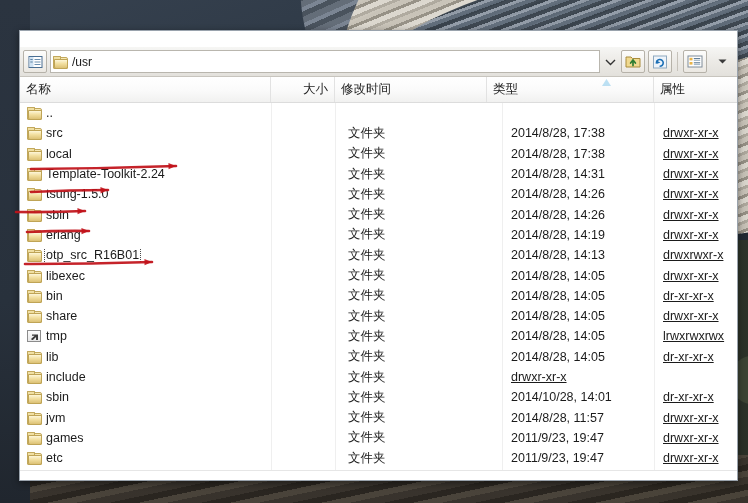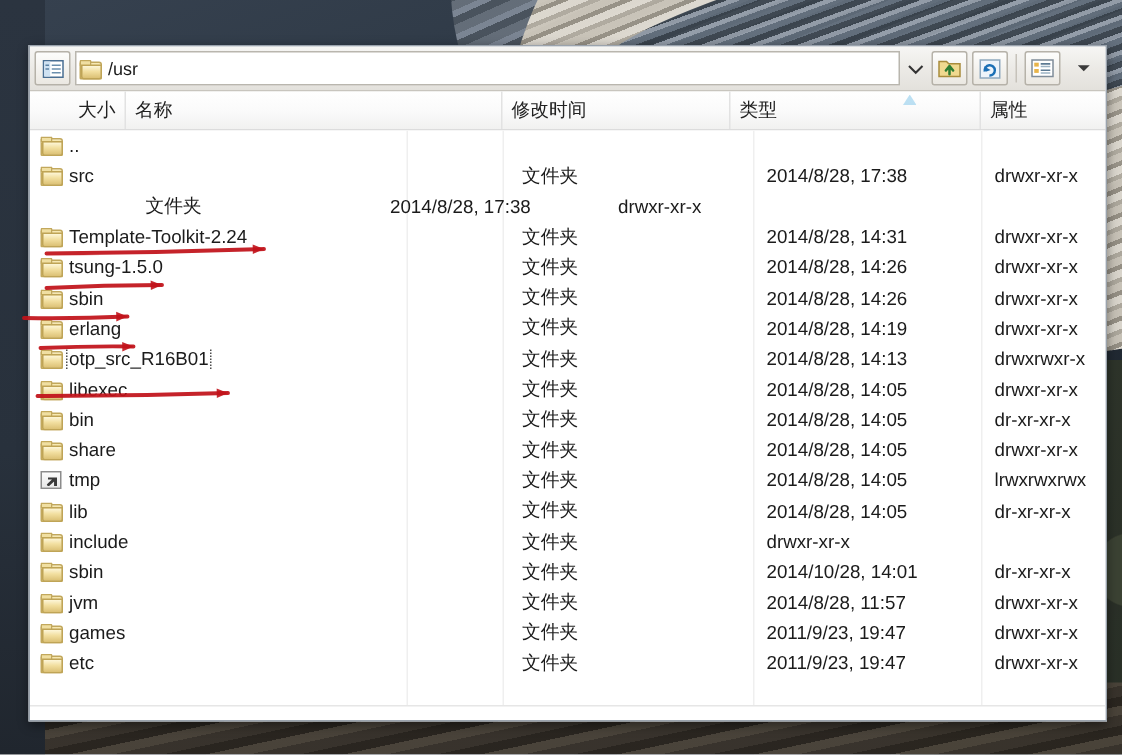--- a/index.html
+++ b/index.html
@@ -116,20 +116,21 @@
   
   #addressbar {
     height: 29px;
     min-height: 29px;
     background: linear-gradient(180deg,#f6f6f4 0%, #eceae6 50%, #e3e1dc 100%);
     border-bottom: 1px solid #c8c5be;
     display: flex;
     align-items: center;
     padding: 0 3px;
     gap: 3px;
+    margin-top: 16px;
   }
   .tb-btn {
     width: 22px; height: 21px;
     border: 1px solid transparent;
     border-radius: 2px;
     display: flex; align-items: center; justify-content: center;
     flex: none;
   }
   .tb-btn.bordered {
     border: 1px solid #b6b2a9;
@@ -249,21 +250,21 @@
   .cell {
     box-sizing: border-box;
     padding: 0 6px;
     overflow: hidden;
     white-space: nowrap;
   }
   .cell.name  { width: 251px; display: flex; align-items: center; gap: 5px; padding-left: 7px; }
   .cell.size  { width: 64px; text-align: right; }
   .cell.type  { width: 167px; padding-left: 13px; }
   .cell.mtime { width: 152px; padding-left: 9px; }
-  .cell.attr  { flex: 1; padding-left: 9px; }
+  .cell.attr  { flex: 1; padding-left: 9px; text-decoration: underline; }
 
   .name-label { position: relative; }
   .row.focused .name-label {
     outline: 1px dotted #4c4c4c;
     outline-offset: 1px;
   }
 
   
   .linkicon {
     position: relative;
@@ -369,22 +370,22 @@
       </div>
 
       <div class="tb-btn">
         <svg width="9" height="7" viewBox="0 0 9 7" aria-hidden="true">
           <path d="M0.5 1.5 L4.5 5.5 L8.5 1.5 Z" fill="#3a3a3a"></path>
         </svg>
       </div>
     </div>
 
     <div id="colheaders">
+      <div class="col name">名称</div>
       <div class="col size">大小</div>
-      <div class="col name">名称</div>
       <div class="col mtime">修改时间</div>
       <div class="col type">类型</div>
       <div class="col attr">属性</div>
       <div id="sort-marker"></div>
     </div>
 
     <div id="listarea">
       <div id="gridlines">
         <div class="gl" style="left:251px"></div>
         <div class="gl" style="left:315px"></div>
@@ -414,20 +415,28 @@
                 <span class="front"></span>
               </span>
               <span class="name-label">src</span>
             </div>
             <div class="cell size"></div>
             <div class="cell type">文件夹</div>
             <div class="cell mtime">2014/8/28, 17:38</div>
             <div class="cell attr">drwxr-xr-x</div>
           </div>
           <div class="row">
+            <div class="cell name">
+              <span class="folder">
+                <span class="back"></span>
+                <span class="tab"></span>
+                <span class="front"></span>
+              </span>
+              <span class="name-label">local</span>
+            </div>
             <div class="cell size"></div>
             <div class="cell type">文件夹</div>
             <div class="cell mtime">2014/8/28, 17:38</div>
             <div class="cell attr">drwxr-xr-x</div>
           </div>
           <div class="row">
             <div class="cell name">
               <span class="folder">
                 <span class="back"></span>
                 <span class="tab"></span>

